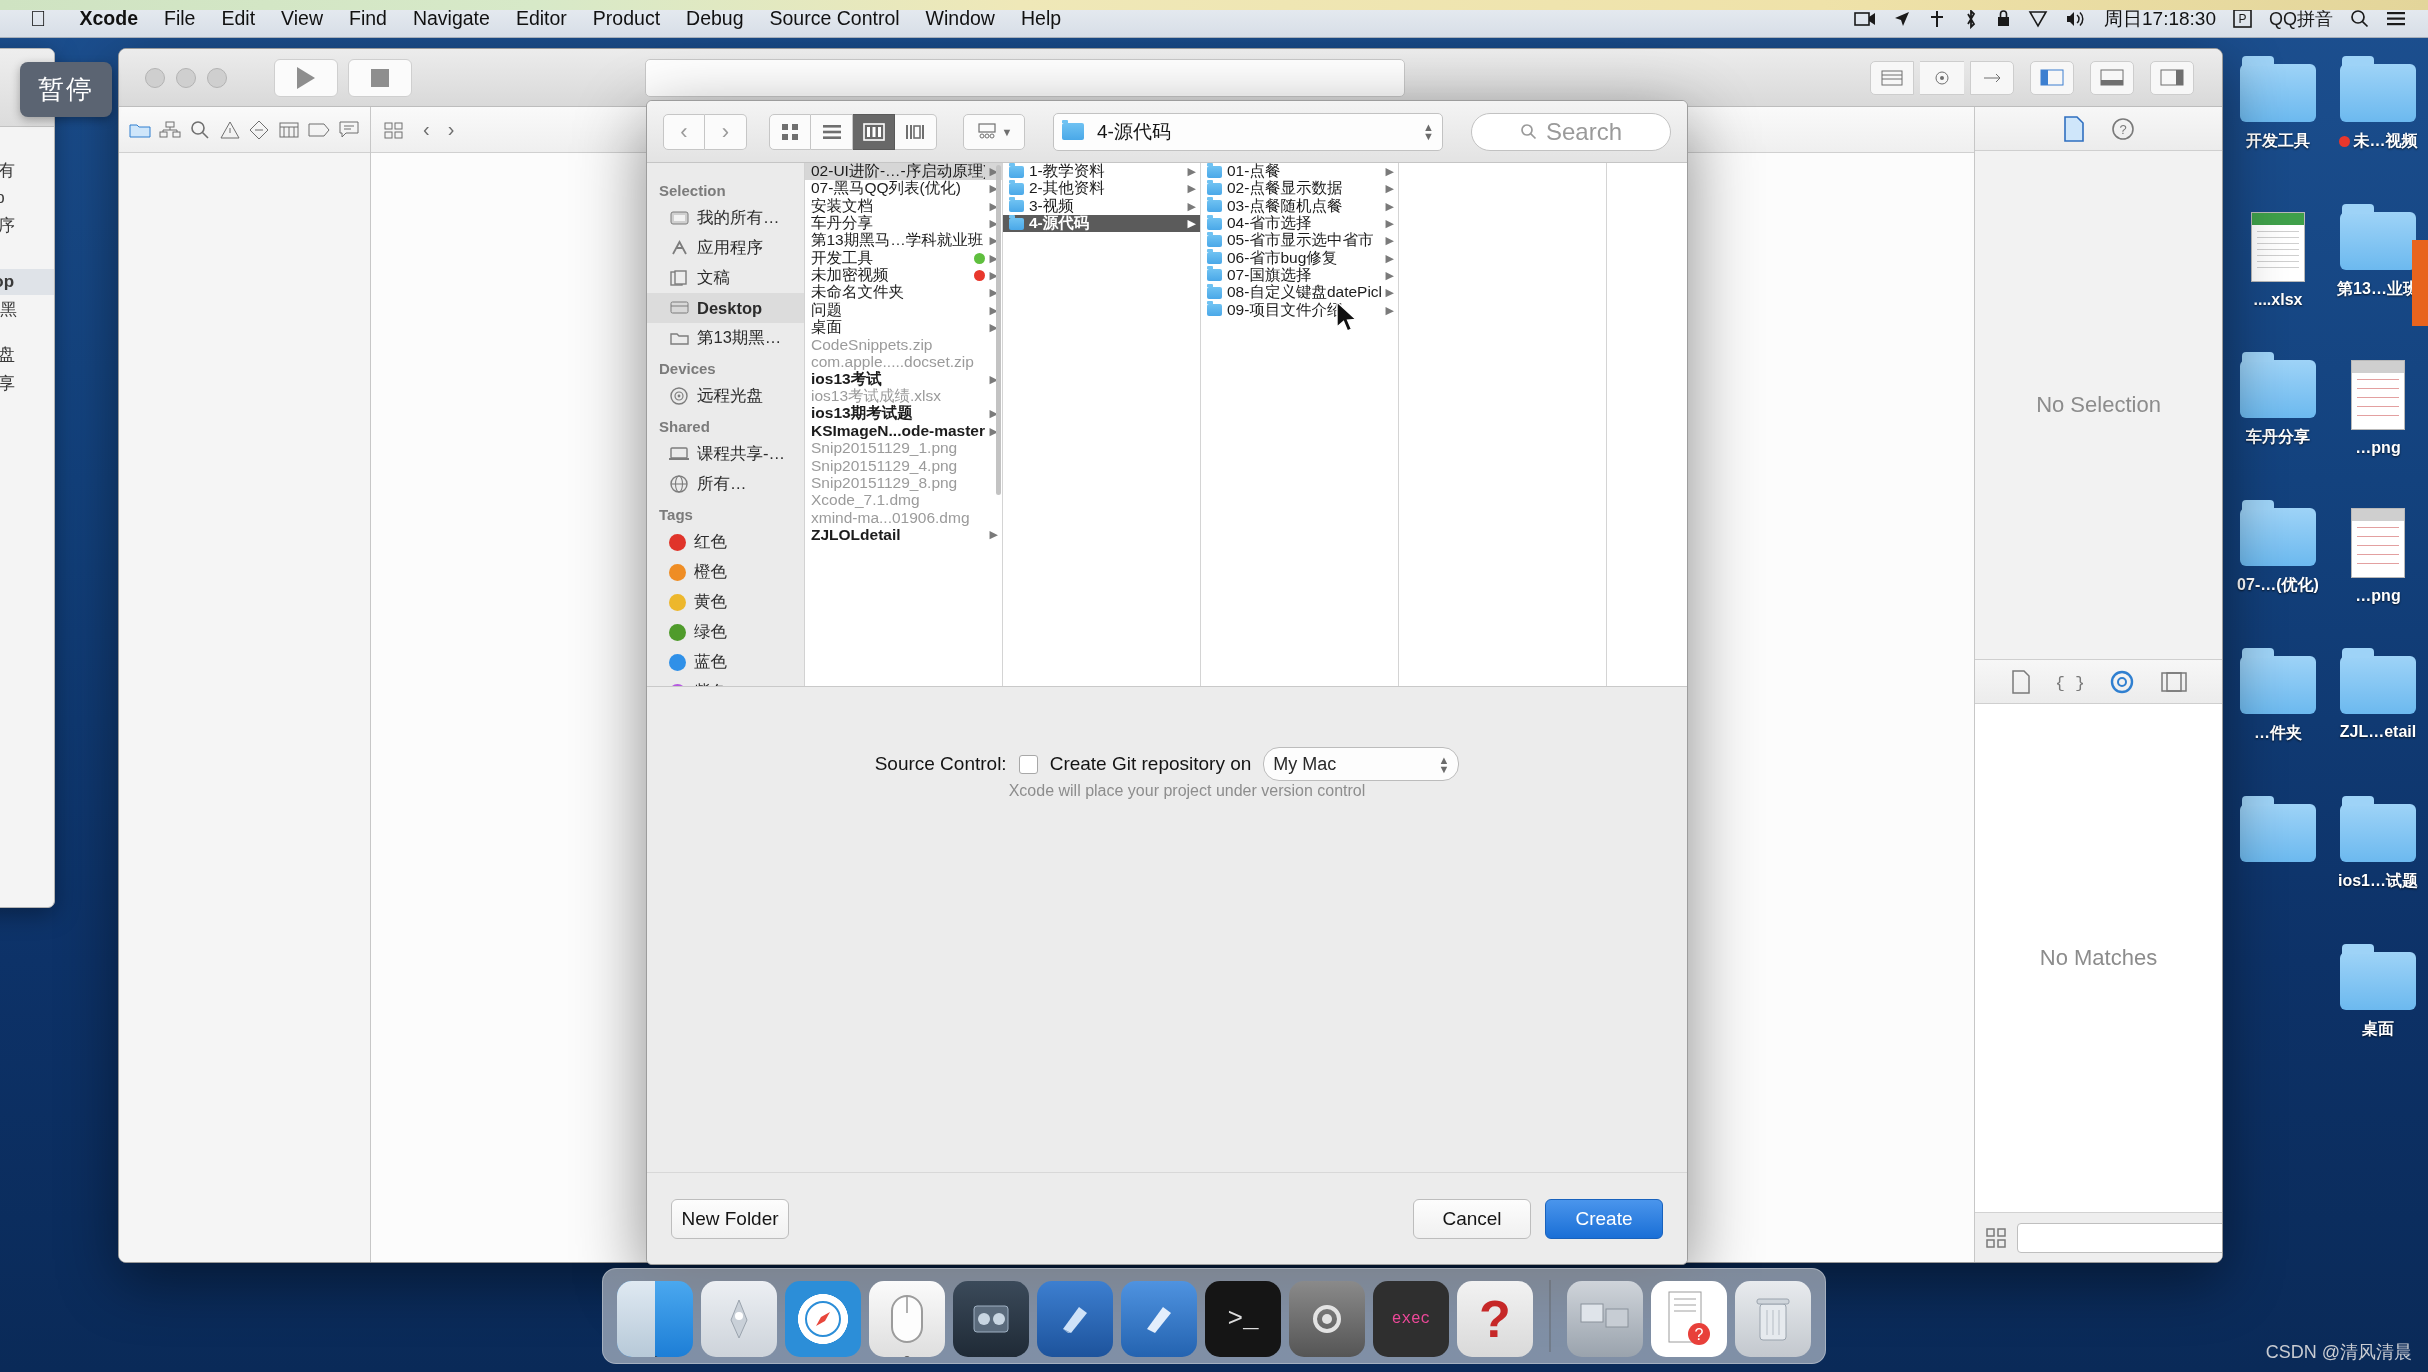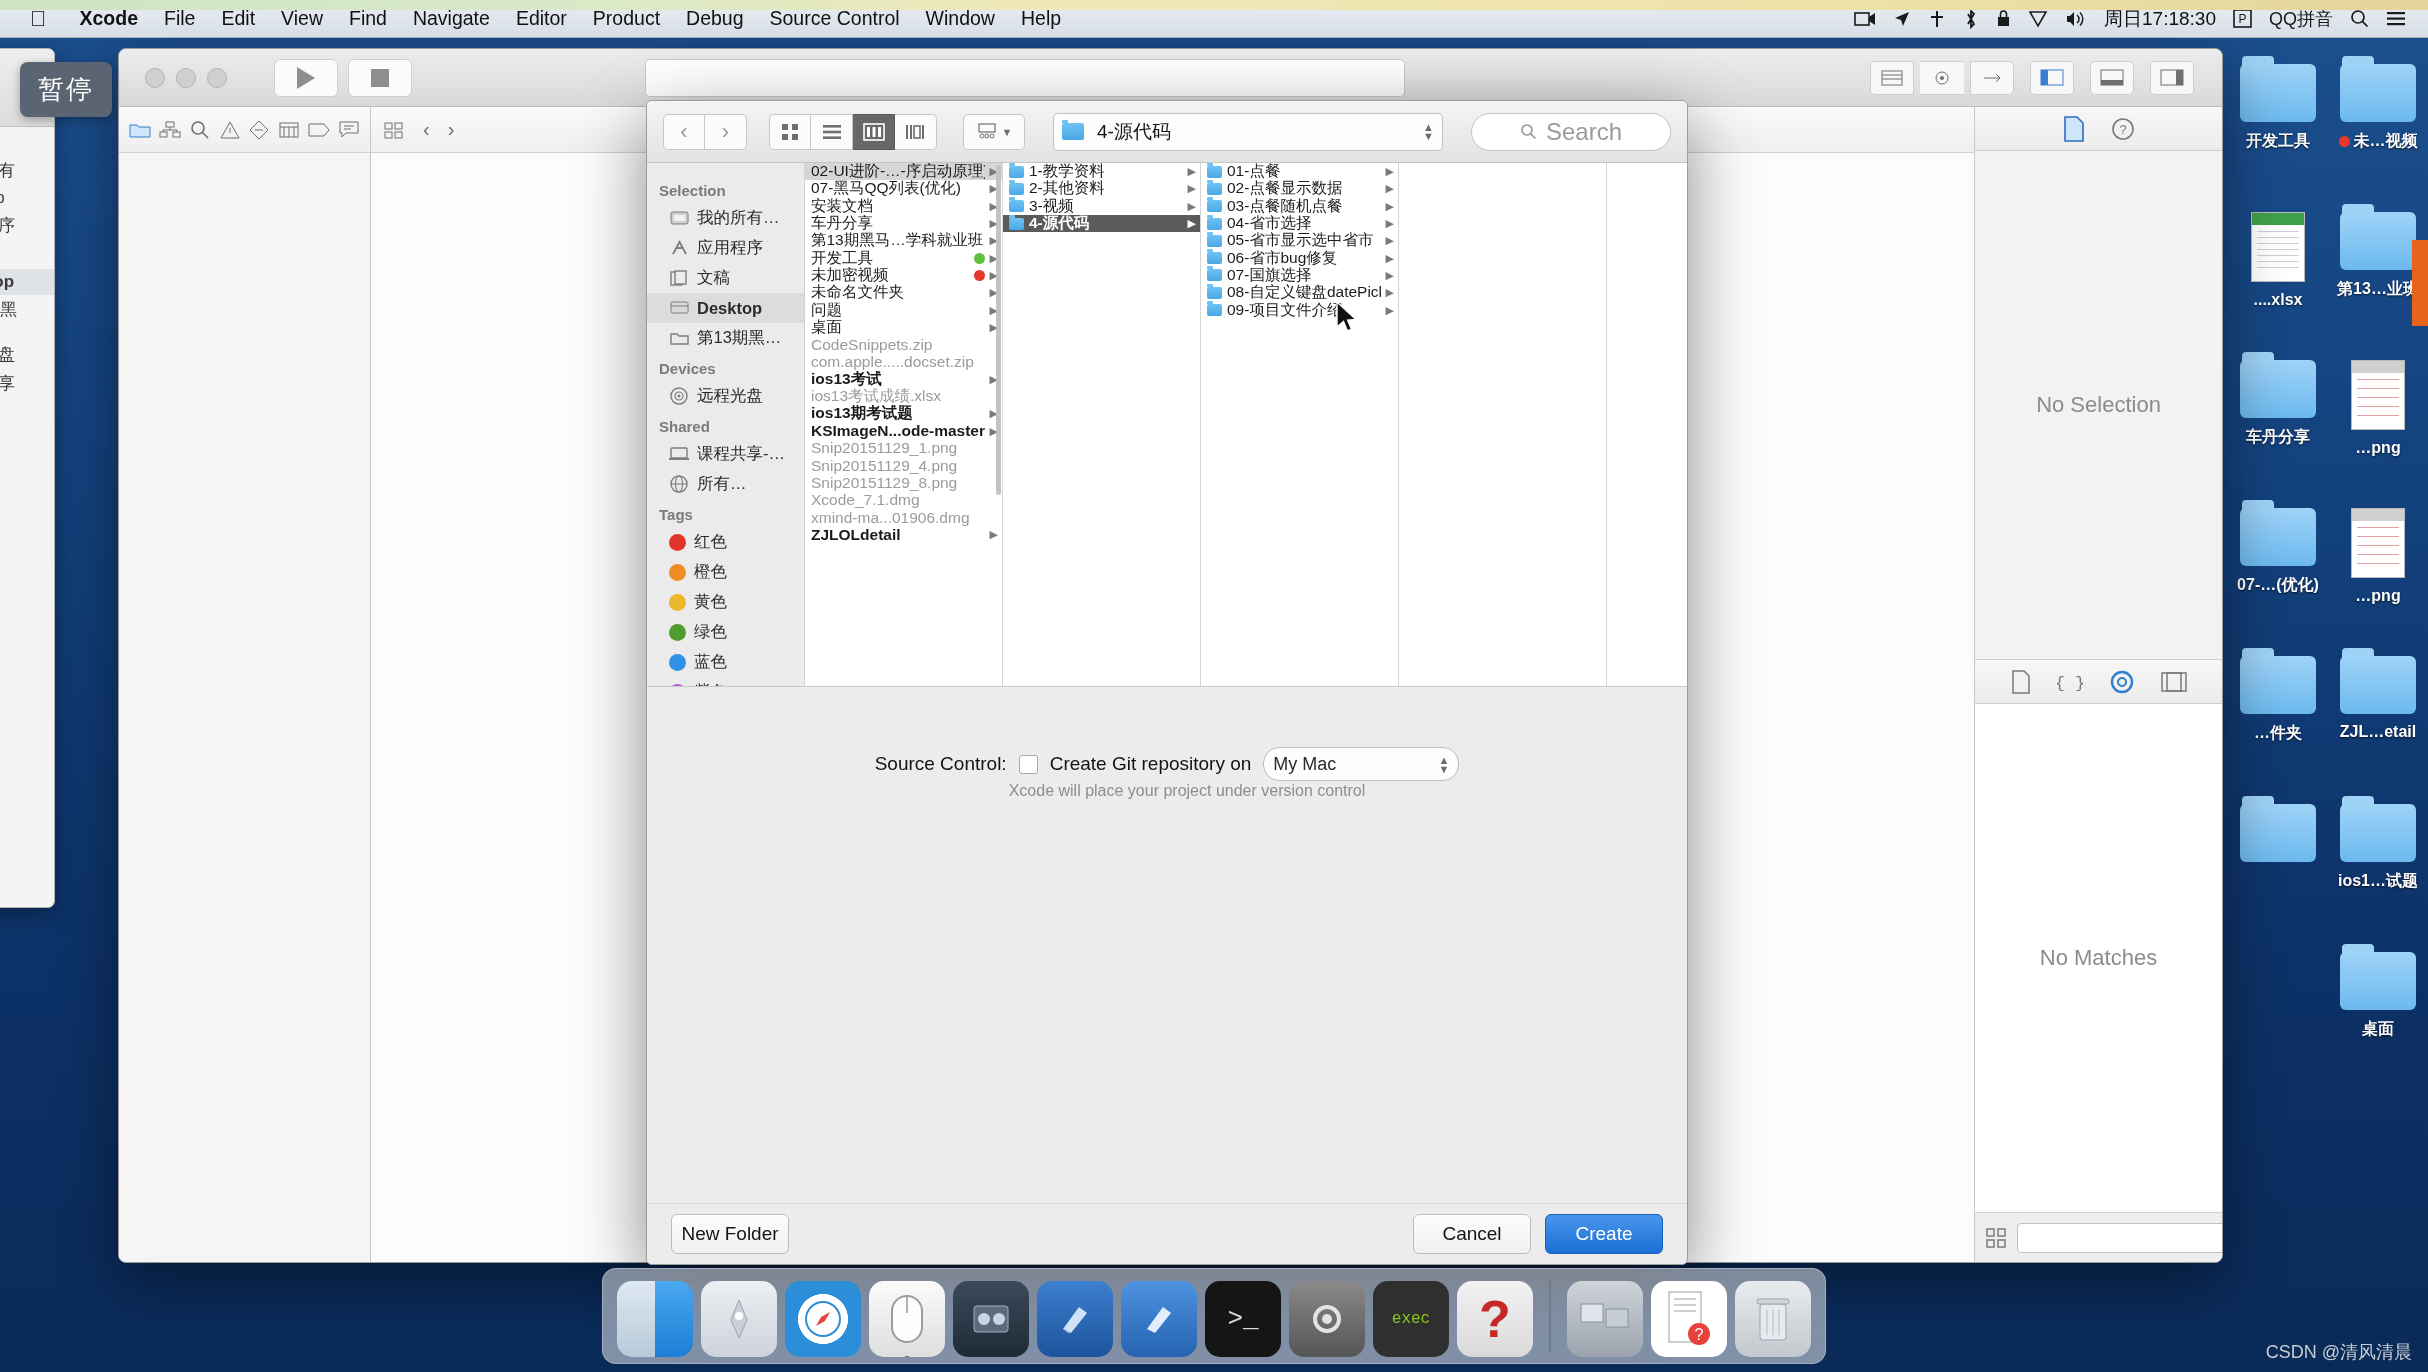--- a/index.html
+++ b/index.html
@@ -217,21 +217,21 @@
   #srcrow { position: absolute; left: 0; right: 0; top: 60px; display: flex;
             align-items: center; justify-content: center; gap: 12px; font-size: 19px; color: #131313; }
   .ckbox { width: 19px; height: 19px; background: #fff; border: 1px solid #a8a8a8; border-radius: 3px; }
   #mymac { width: 196px; height: 26px; background: #fdfdfd; border: 1px solid #bcbcbc;
            border-radius: 16px; display: flex; align-items: center; padding: 16px 9px;
            font-size: 18px; color: #2a2a2a; }
   #mymac .stepper { margin-left: auto; color: #6b6b6b; font-size: 11px; line-height: 8px;
                     display: flex; flex-direction: column; gap: 1px; }
   #srchint { position: absolute; left: 0; right: 0; top: 95px; text-align: center;
              font-size: 16px; color: #8d8d8d; padding-left: 40px; }
-  #sheet-buttons { height: 61px; background: #ececec; border-top: 1px solid #d8d8d8;
+  #sheet-buttons { height: 92px; background: #ececec; border-top: 1px solid #d8d8d8;
                    display: flex; align-items: center; padding: 0 24px; justify-content: space-between; }
   .btn { height: 40px; min-width: 118px; border-radius: 6px; border: 1px solid #bdbdbd;
          background: linear-gradient(180deg,#fdfdfd,#f0f0f0); font-size: 19px; color: #141414;
          display: flex; align-items: center; justify-content: center; }
   .btn.primary { background: linear-gradient(180deg,#4a95ec,#1a6fd6); border-color: #1862bd; color: #fff; }
   #sheet-buttons .right { margin-left: auto; display: flex; gap: 14px; }
 
   
   #desk-icons { position: absolute; right: 0; top: 48px; width: 200px; z-index: 8;
                 display: grid; grid-template-columns: 100px 100px; gap: 0px 0; }
@@ -995,21 +995,21 @@
   <div class="dock-ico term-ic">
       <span>&gt;_</span>
     </div>
   <div class="dock-ico gear-ic">
     <svg width="40" height="40" viewBox="0 0 40 40">
         <circle cx="20" cy="20" r="12" fill="none" stroke="#e3e3e3" stroke-width="4"></circle>
         <circle cx="20" cy="20" r="5" fill="#e3e3e3"></circle>
       </svg>
   </div>
   <div class="dock-ico exec-ic">
-      <span style="color:#84cc16">exec</span>
+      <span style="color:#ec4899">exec</span>
     </div>
   <div class="dock-ico help-ic">
       <span>?</span>
     </div>
   <div id="dock-sep"></div>
   <div class="dock-ico screens-ic">
     <svg width="52" height="38" viewBox="0 0 52 38">
         <rect x="2" y="4" width="22" height="18" fill="#dfe4ea" stroke="#8a929b"></rect>
         <rect x="27" y="9" width="22" height="18" fill="#c7cdd4" stroke="#8a929b"></rect>
       </svg>

